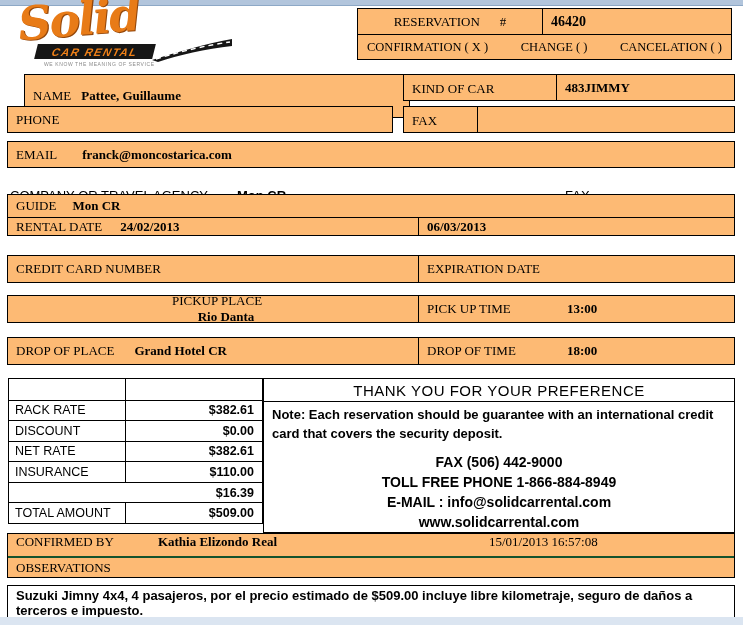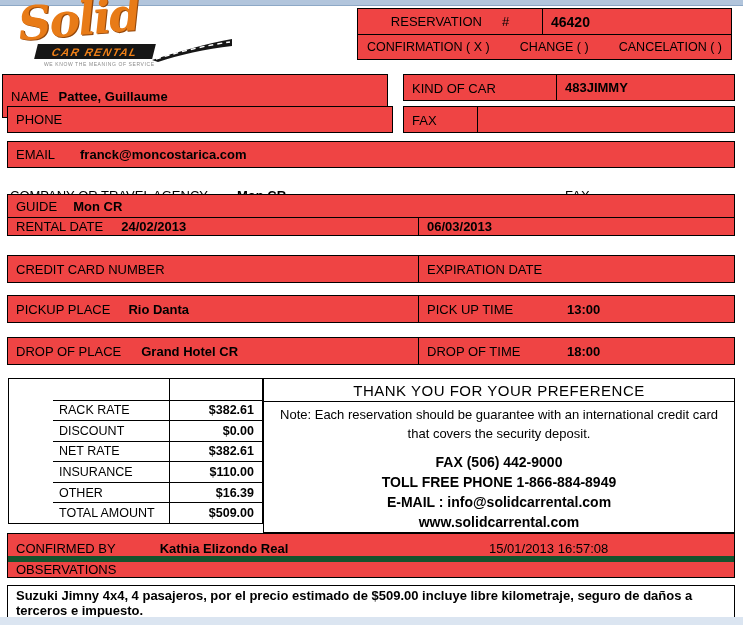--- a/index.html
+++ b/index.html
@@ -6,22 +6,22 @@
   .page {
     position:relative; width:743px; height:625px; background:#ffffff;
     font-family:"Liberation Sans", sans-serif; color:#000; overflow:hidden;
   }
   .strip-top { position:absolute; left:0; top:0; width:743px; height:5px;
     background:#b2c5dc; border-bottom:1px solid #8da8c6; }
   .strip-bottom { position:absolute; left:0; top:617px; width:743px; height:8px;
     background:#dbe5f1; }
 
   .abs { position:absolute; box-sizing:border-box; }
-  .box { position:absolute; box-sizing:border-box; border:1px solid #000; background:#ef4444;
-    display:flex; align-items:center; }
+  .box { position:absolute; box-sizing:border-box; border:1px solid #000; background:#fdba74;
+    display:flex; align-items:center;font-family:Liberation Serif, serif; }
   .lbl { font-size:13px; white-space:nowrap; }
   .val { font-size:13px; font-weight:bold; white-space:nowrap; }
   .pad { padding-left:8px; }
   .cell-div { border-left:1px solid #000; align-self:stretch; display:flex; align-items:center; }
 
   
   .logo { position:absolute; left:10px; top:4px; width:220px; height:64px; }
   .logo-brand {
     position:absolute; left:8px; top:-12px;
     font-family:"DejaVu Serif", serif; font-style:italic; font-weight:bold;
@@ -46,38 +46,38 @@
   .res-box { left:357px; top:8px; width:375px; height:52px; flex-direction:column; align-items:stretch; }
   .res-row1 { display:flex; height:25px; border-bottom:1px solid #000; align-items:stretch; }
   .res-label-cell { width:184px; display:flex; align-items:center; justify-content:center; gap:20px; }
   .res-num-cell { flex:1; border-left:1px solid #000; display:flex; align-items:center; padding-left:8px; }
   .res-num { font-size:14px; font-weight:bold; }
   .res-row2 { flex:1; display:flex; align-items:center; justify-content:space-between; padding:0 9px; }
   .res-row2 .lbl { font-size:12.5px; }
 
   
   .charges { left:8px; top:378px; width:255px; height:146px; border:1px solid #000;
-    display:grid; grid-template-rows:repeat(7,1fr); position:absolute; box-sizing:border-box; background:#fff;padding-left:44px; }
+    display:grid; grid-template-rows:repeat(7,1fr); position:absolute; box-sizing:border-box; background:#fff; }
   .charge-row { display:flex; align-items:center; border-top:1px solid #000; }
   .charge-row:first-child { border-top:none; }
   .charge-label { width:110px; align-self:stretch; display:flex; align-items:center;
     padding-left:6px; border-right:1px solid #000; font-size:12.5px; }
   .charge-value { flex:1; text-align:right; padding-right:8px; font-weight:bold; font-size:12.5px; }
 
   
   .thanks { left:263px; top:378px; width:472px; height:155px; border:1px solid #000;
     position:absolute; box-sizing:border-box; background:#fff; }
   .thanks-title { height:22px; border-bottom:1px solid #000; display:flex; align-items:center;
     justify-content:center; font-size:15px; letter-spacing:0.5px; }
-  .thanks-note { margin-top:3px; padding:0 8px; text-align:center;
-    font-size:13px; font-weight:normal; line-height:19px; }
+  .thanks-note { margin-top:3px; padding:0 8px; 
+    font-size:13px; font-weight:bold; line-height:19px; }
   .contact { margin-top:9px; text-align:center; font-size:14px; font-weight:bold; line-height:20px; }
 
   .confirm-box { left:7px; top:533px; width:728px; height:45px; flex-direction:column; align-items:stretch; }
-  .confirm-row { height:22px; display:flex; align-items:flex-end; position:relative; border-bottom:6px solid #14532d; }
+  .confirm-row { height:22px; display:flex; align-items:flex-start; position:relative; border-bottom:2px solid #14532d; }
   .obs-row { flex:1; display:flex; align-items:center; }
   .timestamp { position:absolute; left:481px; font-size:13px; }
 
   .obs-text-box { left:7px; top:585px; width:728px; height:32px; border:1px solid #000; border-bottom:none;
     position:absolute; box-sizing:border-box; padding:2px 8px 0 8px;
     font-size:13px; font-weight:bold; line-height:15px; background:#fff; }
 
   .company-row { left:0; top:169px; width:743px; height:20px;margin-top:16px; }
 </style>
 </head>
@@ -109,21 +109,21 @@
         <span class="res-num">46420</span>
       </div>
     </div>
     <div class="res-row2">
       <span class="lbl">CONFIRMATION ( X )</span>
       <span class="lbl">CHANGE (  )</span>
       <span class="lbl">CANCELATION (  )</span>
     </div>
   </div>
 
-  <div class="box pad" style="left:2px; top:74px; width:386px; height:44px;">
+  <div class="box pad" style="left:24px; top:74px; width:386px; height:44px;">
     <span class="lbl">NAME</span>
     <span class="val" style="margin-left:10px;">Pattee, Guillaume</span>
   </div>
   <div class="box" style="left:403px; top:74px; width:332px; height:27px;">
     <div class="pad" style="width:144px;">
       <span class="lbl">KIND OF CAR</span>
     </div>
     <div class="cell-div pad" style="flex:1;">
       <span class="val">483JIMMY</span>
     </div>
@@ -174,21 +174,21 @@
       <span class="lbl">CREDIT CARD NUMBER</span>
       <span class="val" style="margin-left:10px;"></span>
     </div>
     <div class="cell-div pad" style="flex:1;">
       <span class="lbl">EXPIRATION DATE</span>
       <span class="val" style="margin-left:10px;"></span>
     </div>
   </div>
 
   <div class="box" style="left:7px; top:295px; width:728px; height:28px;">
-    <div class="pad" style="width:402px; display:flex; align-items:center;">
+    <div class="pad" style="width:402px; display:flex; align-items:center;flex-direction:column;">
       <span class="lbl">PICKUP PLACE</span>
       <span class="val" style="margin-left:18px;">Rio Danta</span>
     </div>
     <div class="cell-div pad" style="flex:1;">
       <span class="lbl" style="display:inline-block; width:140px;">PICK UP TIME</span>
       <span class="val">13:00</span>
     </div>
   </div>
 
   <div class="box" style="left:7px; top:337px; width:728px; height:28px;">
@@ -217,21 +217,20 @@
     </div>
     <div class="charge-row">
       <div class="charge-label">NET RATE</div>
       <div class="charge-value">$382.61</div>
     </div>
     <div class="charge-row">
       <div class="charge-label">INSURANCE</div>
       <div class="charge-value">$110.00</div>
     </div>
     <div class="charge-row">
-      <div class="charge-label">OTHER</div>
       <div class="charge-value">$16.39</div>
     </div>
     <div class="charge-row">
       <div class="charge-label">TOTAL AMOUNT</div>
       <div class="charge-value">$509.00</div>
     </div>
   </div>
 
   <div class="thanks">
     <div class="thanks-title">THANK YOU FOR YOUR PREFERENCE</div>

